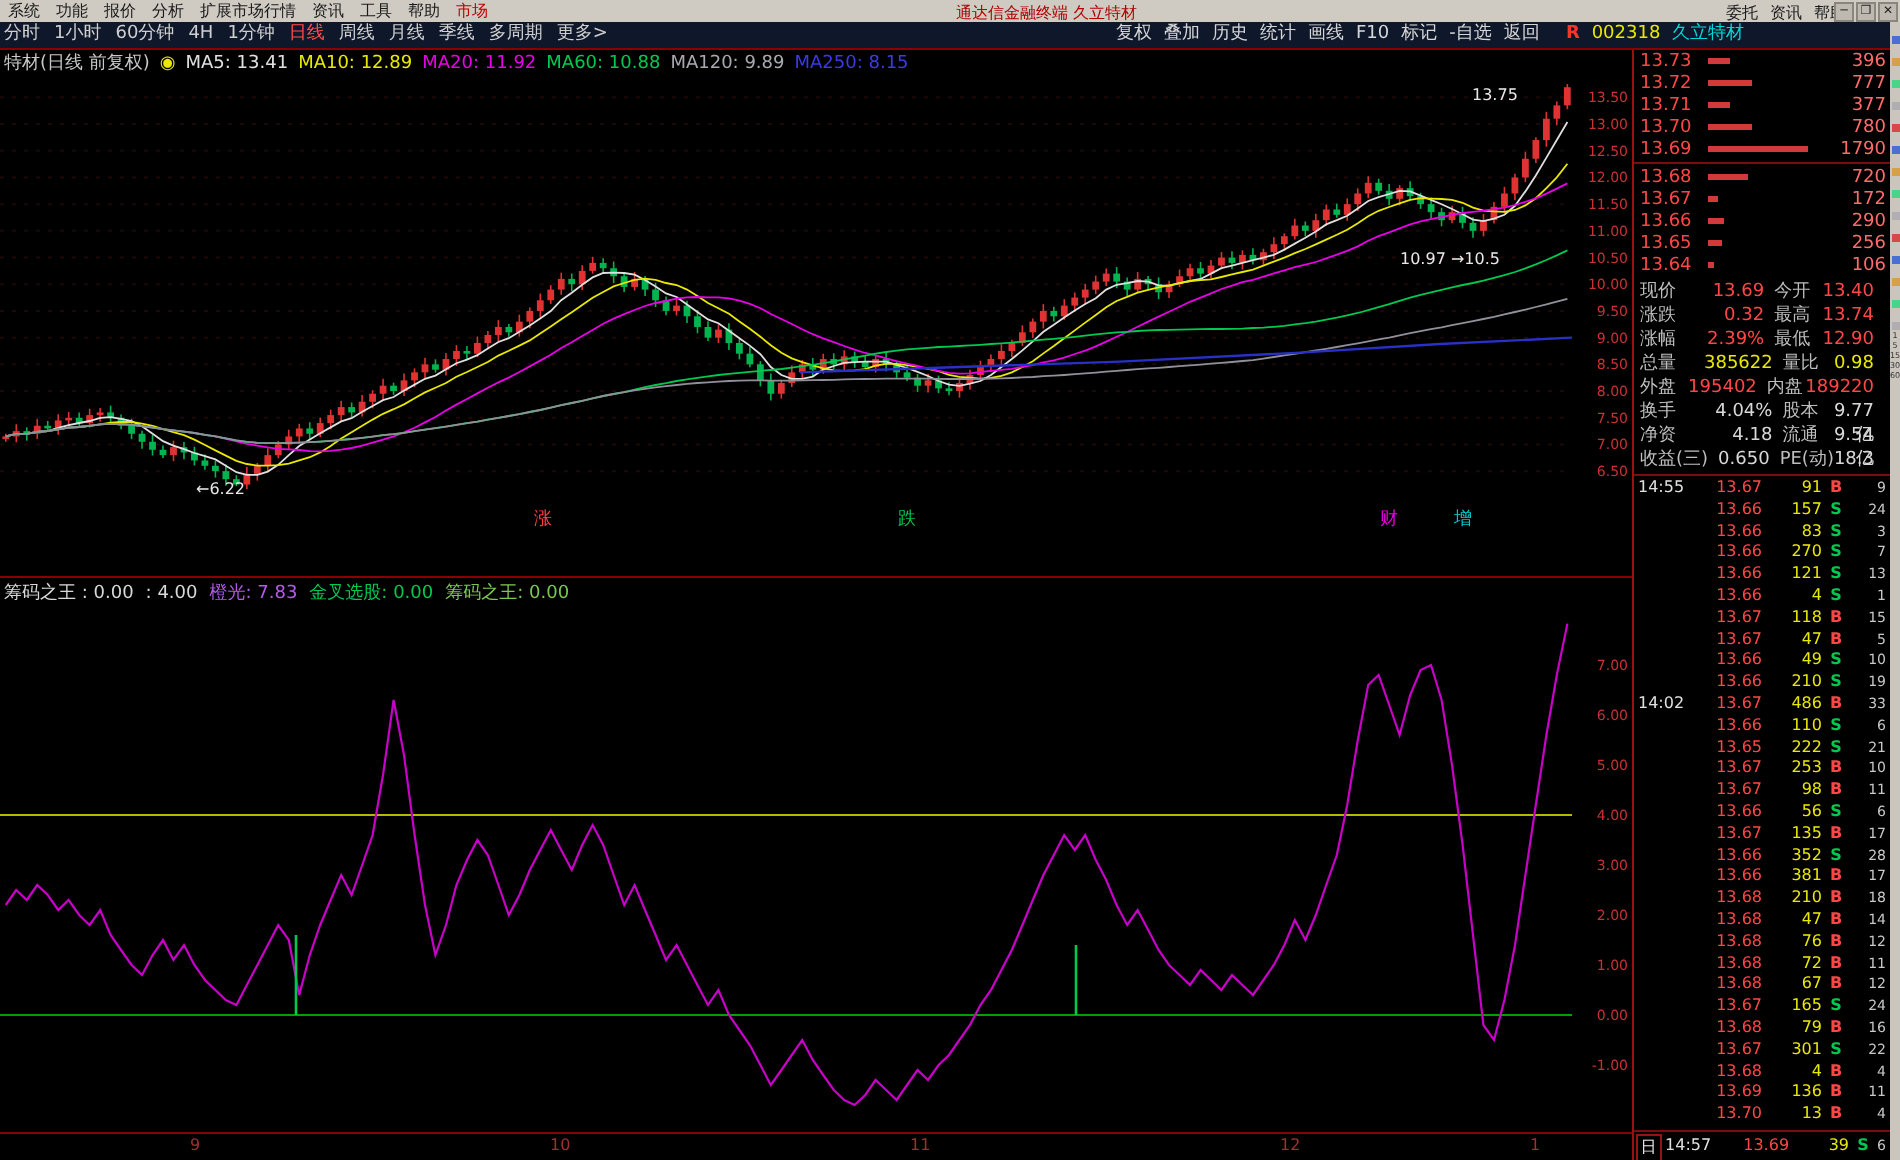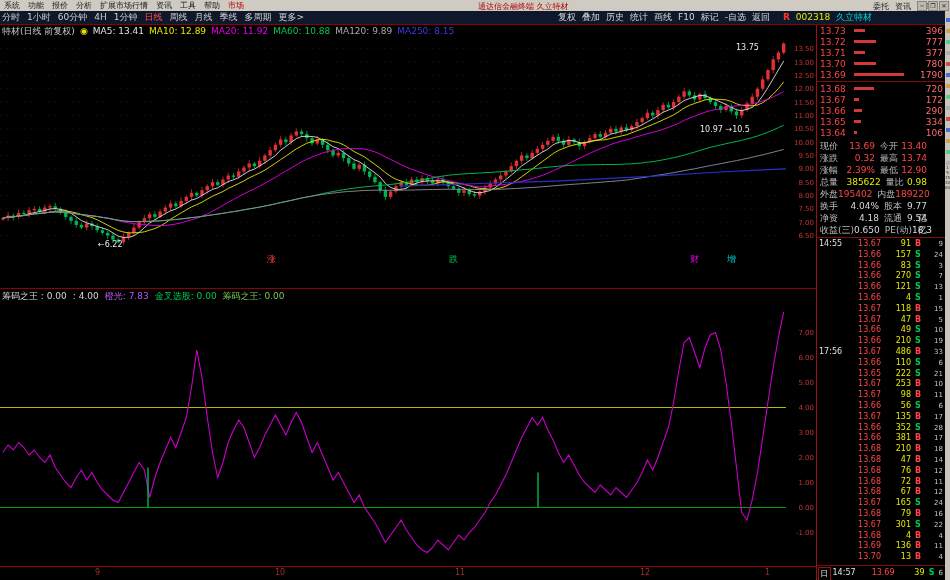--- a/index.html
+++ b/index.html
@@ -4,21 +4,21 @@
 <style>
   html,body{margin:0;padding:0;background:#000;}
   #screen{position:relative;width:950px;height:580px;background:#000;overflow:hidden;
           font-family:"DejaVu Sans","Liberation Sans",sans-serif;font-size:9px;color:#d8d8d8;}
   
   #menubar{position:absolute;left:0;top:0;width:950px;height:11px;background:#cfcbc3;color:#1a1a1a;
            font-size:8px;display:flex;align-items:center;}
   #menubar .mi{margin:0 4px;white-space:nowrap;cursor:default;}
   #menubar .promo{color:#c00000;}
   #menu-title{position:absolute;left:478px;top:1px;color:#b00000;font-size:8px;white-space:nowrap;}
-  #menu-right{position:absolute;right:14px;top:1px;display:flex;}
+  #menu-right{position:absolute;right:24px;top:1px;display:flex;}
   #menu-right .mi{margin:0 3px;}
   #win-controls{position:absolute;right:1px;top:1px;display:flex;}
   #win-controls span{width:8px;height:8px;margin-left:1px;background:#bdb9b1;border:1px solid #8a867e;
                      font-size:6px;line-height:7px;text-align:center;color:#222;}
   
   #toolbar{position:absolute;left:0;top:11px;width:940px;height:13px;background:#0f172a;padding-left:45px;}
   #tb-periods{position:absolute;left:2px;top:0;display:flex;}
   #tb-periods .pt{margin-right:7px;color:#cfcfcf;white-space:nowrap;line-height:13px;}
   #tb-periods .pt.active{color:#ff4e4e;}
   #tb-buttons{position:absolute;left:558px;top:0;display:flex;}
@@ -47,21 +47,21 @@
   .ob-row .pr{width:34px;padding-left:3px;color:#ff4646;}
   .ob-row .barbox{flex:1;height:3px;position:relative;}
   .ob-row .bar{position:absolute;left:0;top:0;height:3px;background:#d23a3a;}
   .ob-row .vol{width:32px;text-align:right;color:#ff6a6a;padding-right:2px;}
   #ob-div{height:1px;background:#7a0e0e;margin:1px 0;}
   #quote{position:absolute;left:0;top:115px;width:128px;}
   .q-row{display:flex;height:12px;line-height:12px;font-size:9px;}
   .q-row .l{width:35px;padding-left:3px;color:#bdbdbd;white-space:nowrap;}
   .q-row .v1{width:37px;text-align:right;}
   .q-row .l2{width:28px;padding-left:5px;color:#bdbdbd;white-space:nowrap;}
-  .q-row .v2{flex:1;text-align:right;padding-right:18px;}
+  .q-row .v2{flex:1;text-align:right;padding-right:8px;}
   #quote-sep{position:absolute;left:0;top:212px;width:128px;height:1px;background:#7a0e0e;}
   #ticks{position:absolute;left:0;top:214px;width:128px;}
   .tk{display:flex;height:10.8px;line-height:10.8px;font-size:8px;}
   .tk .tm{width:30px;padding-left:2px;color:#e0e0e0;}
   .tk .pr{width:32px;text-align:right;color:#ff4646;}
   .tk .vo{width:30px;text-align:right;color:#e8e800;}
   .tk .fl{width:14px;text-align:center;font-weight:bold;}
   .tk .ct{flex:1;text-align:right;padding-right:2px;color:#c8c8c8;font-size:7px;}
   #panel-bottom{position:absolute;left:0;top:540px;width:128px;height:15px;display:flex;align-items:center;
                 border-top:1px solid #7a0e0e;}
@@ -556,21 +556,21 @@
           <span class="barbox">
             <span class="bar" style="width: 8px;"></span>
           </span>
           <span class="vol">290</span>
         </div>
         <div class="ob-row">
           <span class="pr">13.65</span>
           <span class="barbox">
             <span class="bar" style="width: 7px;"></span>
           </span>
-          <span class="vol">334</span>
+          <span class="vol">256</span>
         </div>
         <div class="ob-row">
           <span class="pr">13.64</span>
           <span class="barbox">
             <span class="bar" style="width: 3px;"></span>
           </span>
           <span class="vol">106</span>
         </div>
       </div>
     <div id="quote">
@@ -689,21 +689,21 @@
           <span class="ct">10</span>
         </div>
         <div class="tk">
           <span class="tm"></span>
           <span class="pr">13.66</span>
           <span class="vo">210</span>
           <span class="fl" style="color: rgb(0, 200, 80);">S</span>
           <span class="ct">19</span>
         </div>
         <div class="tk">
-          <span class="tm">17:56</span>
+          <span class="tm">14:02</span>
           <span class="pr">13.67</span>
           <span class="vo">486</span>
           <span class="fl" style="color: rgb(255, 70, 70);">B</span>
           <span class="ct">33</span>
         </div>
         <div class="tk">
           <span class="tm"></span>
           <span class="pr">13.66</span>
           <span class="vo">110</span>
           <span class="fl" style="color: rgb(0, 200, 80);">S</span>

